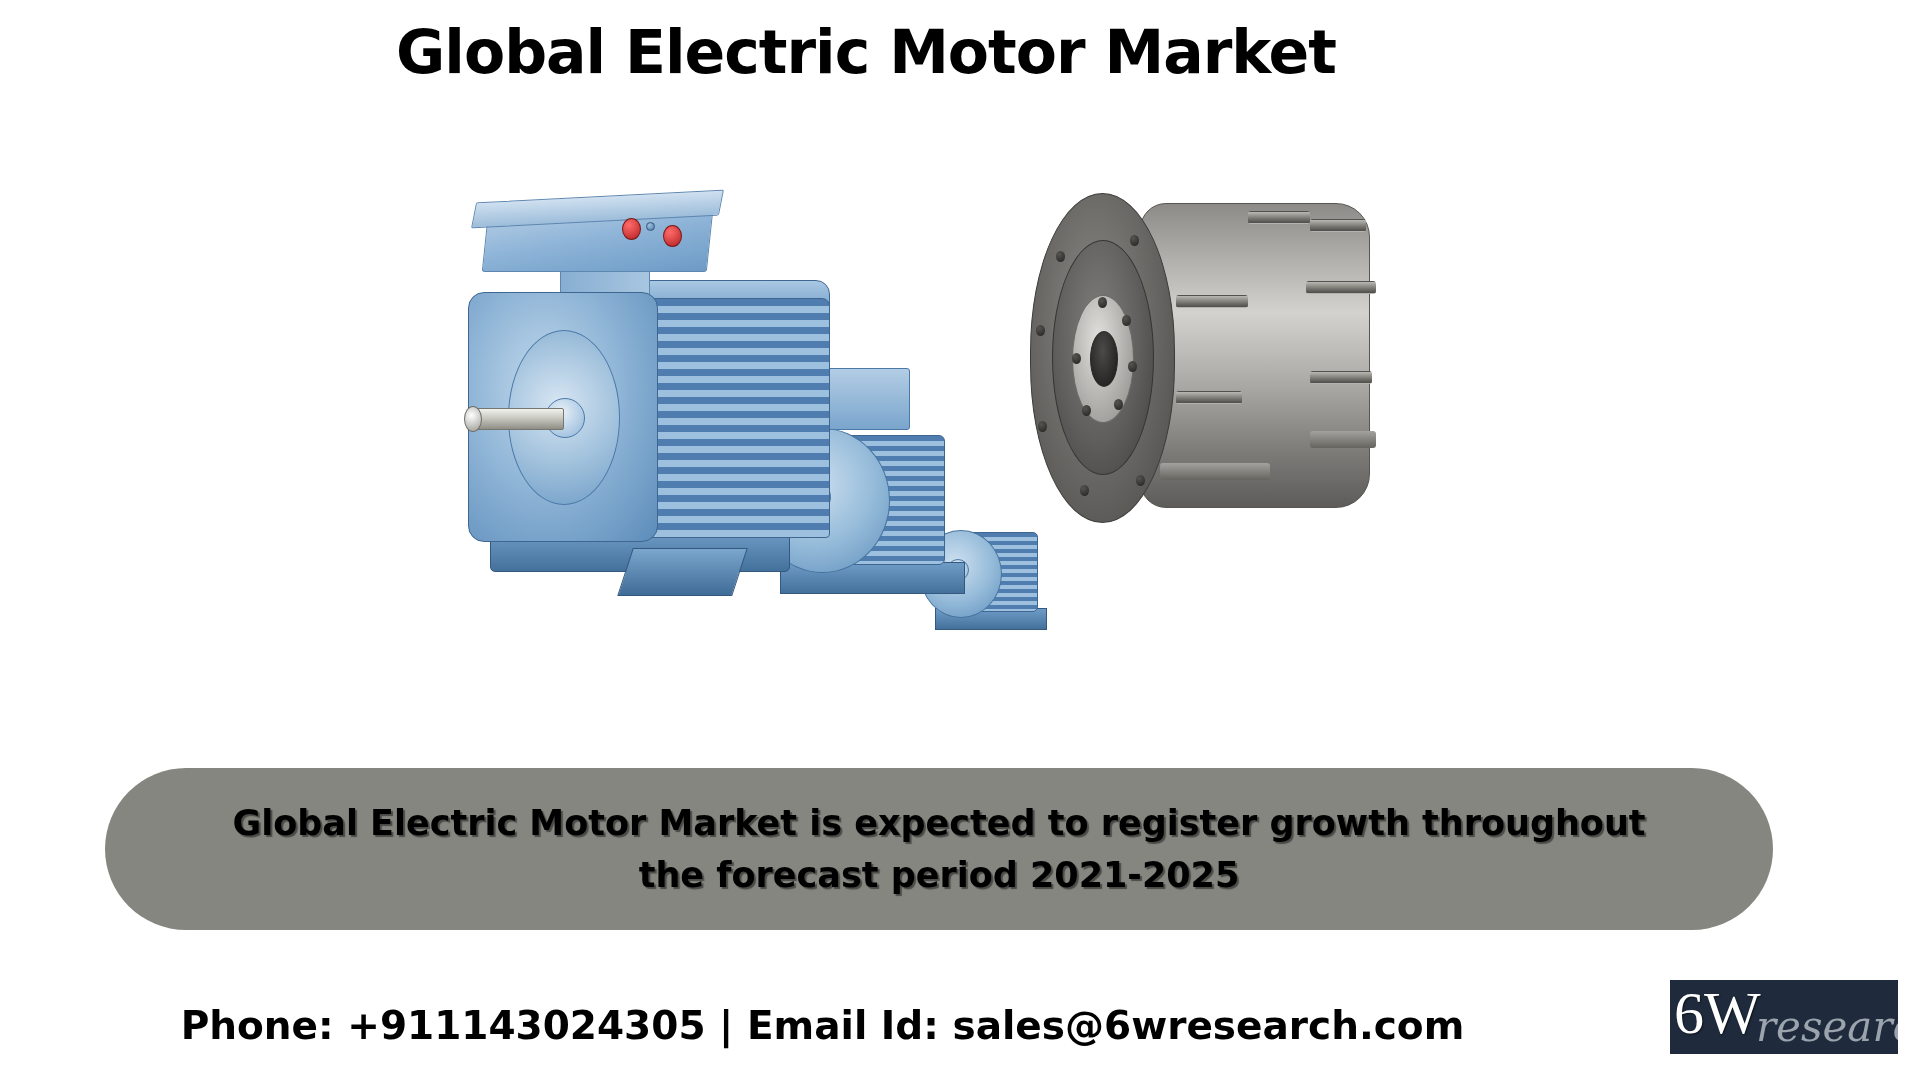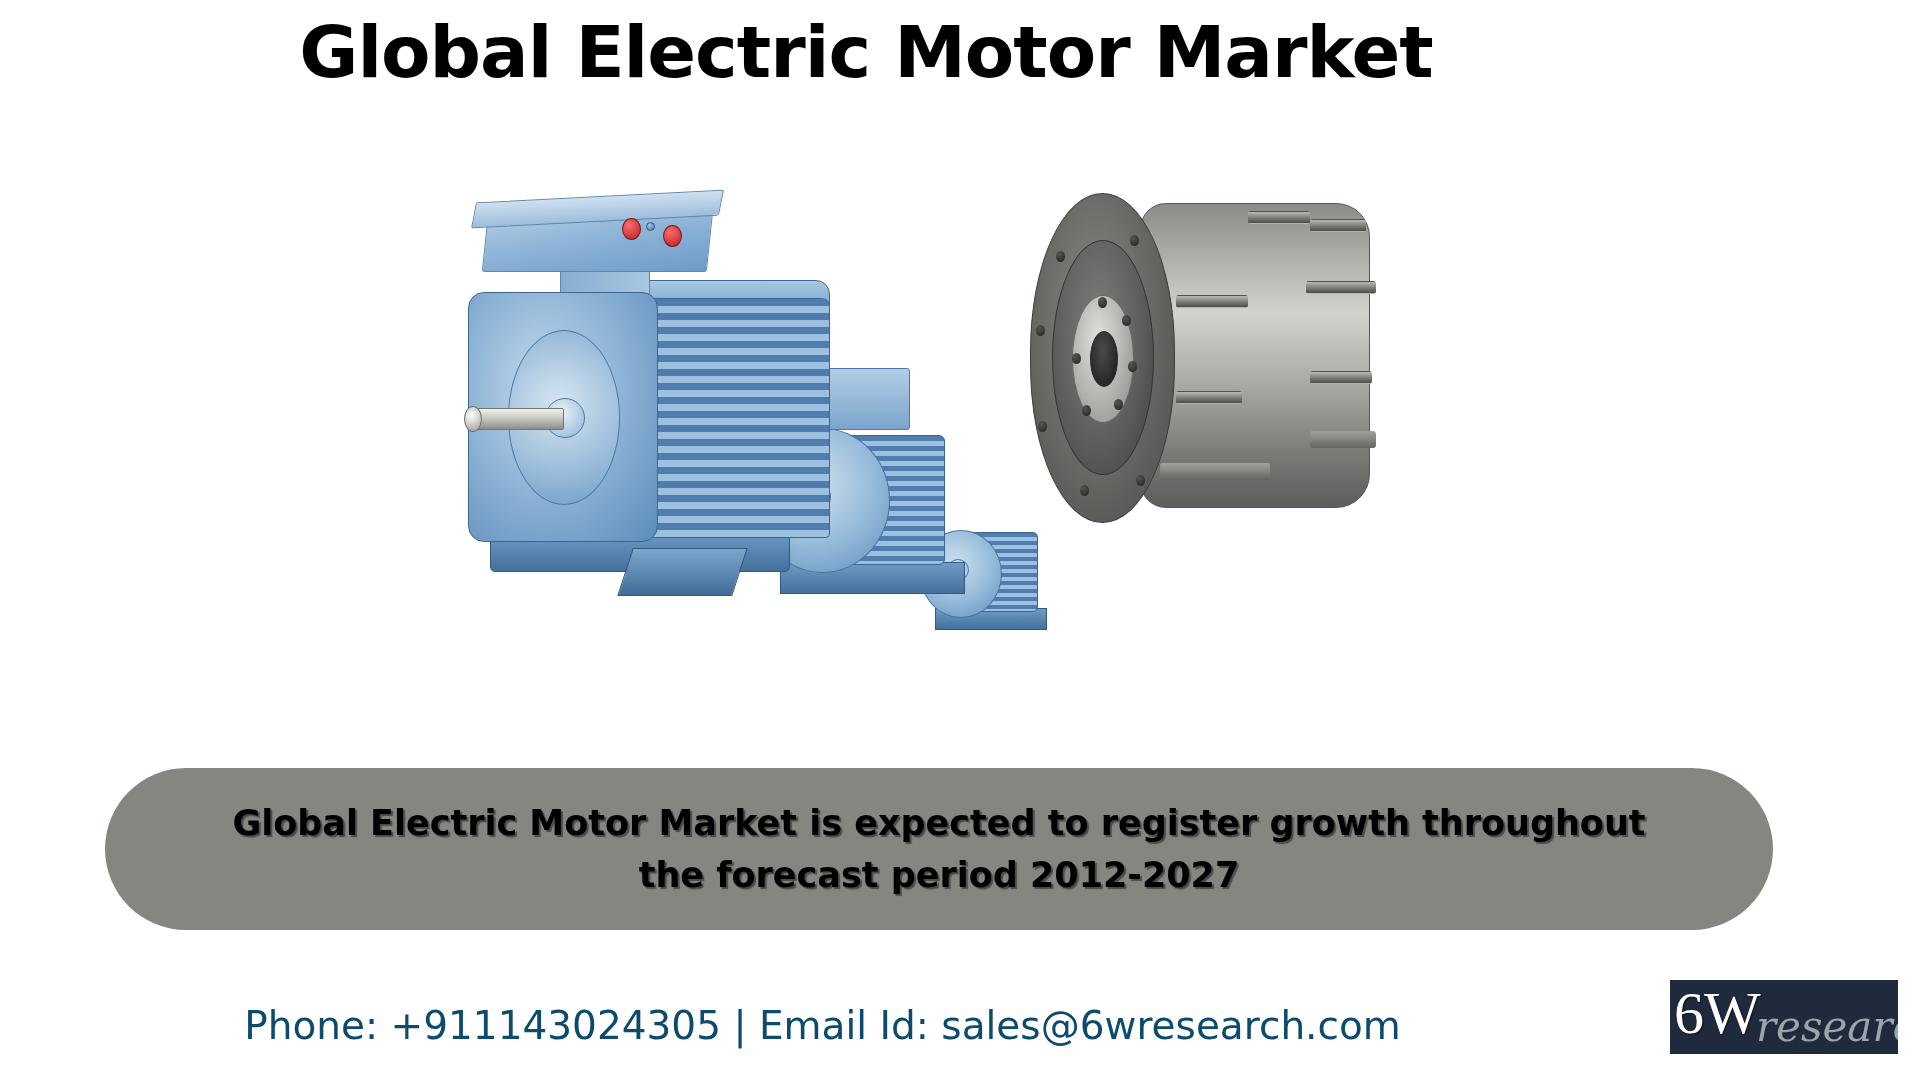--- a/index.html
+++ b/index.html
@@ -11,21 +11,21 @@
     overflow:hidden;
   }
 
   
   #page-title {
     position:absolute;
     top:2px; left:0; width:1732px;
     text-align:center;
     font-family:"DejaVu Sans", sans-serif;
     font-weight:bold;
-    font-size:72px;
+    font-size:60px;
     line-height:100px;
     letter-spacing:-1px;
     color:#000000;
     white-space:nowrap;
   }
 
   
   #product-image-area {
     position:absolute;
     left:430px; top:165px;
@@ -266,24 +266,24 @@
     letter-spacing:0px;
     max-width:1480px;
   }
 
   
   #footer-contact {
     position:absolute;
     left:0; top:1000px; width:1625px;
     text-align:center;
     font-family:"DejaVu Sans", sans-serif;
-    font-weight:normal;
+    font-weight:bold;
     font-size:39px;
     line-height:52px;
-    color:#0c4a6e;
+    color:#000000;
     white-space:nowrap;
     padding-left:20px;
   }
 
   
   #brand-logo {
     position:absolute;
     left:1670px; top:980px;
     width:228px; height:74px;
     background:#1f2b3d;
@@ -376,21 +376,21 @@
     <div class="mg-bolt" style="left:46px;  top:66px;"></div>
     <div class="mg-bolt" style="left:26px;  top:140px;"></div>
     <div class="mg-bolt" style="left:28px;  top:236px;"></div>
     <div class="mg-bolt" style="left:70px;  top:300px;"></div>
     <div class="mg-bolt" style="left:126px; top:290px;"></div>
     <div class="mg-bolt" style="left:120px; top:50px;"></div>
   </div>
 </div>
 
 <div id="highlight-banner">
-  <div id="highlight-text">Global Electric Motor Market is expected to register growth throughout the forecast period 2012-2027</div>
+  <div id="highlight-text">Global Electric Motor Market is expected to register growth throughout the forecast period 2021-2025</div>
 </div>
 
 <div id="footer-contact">Phone: +911143024305 | Email Id: sales@6wresearch.com</div>
 
 <div id="brand-logo">
   <span id="logo-6w">6W</span>
   <span id="logo-research">research</span>
 </div>
 
 </body></html>

